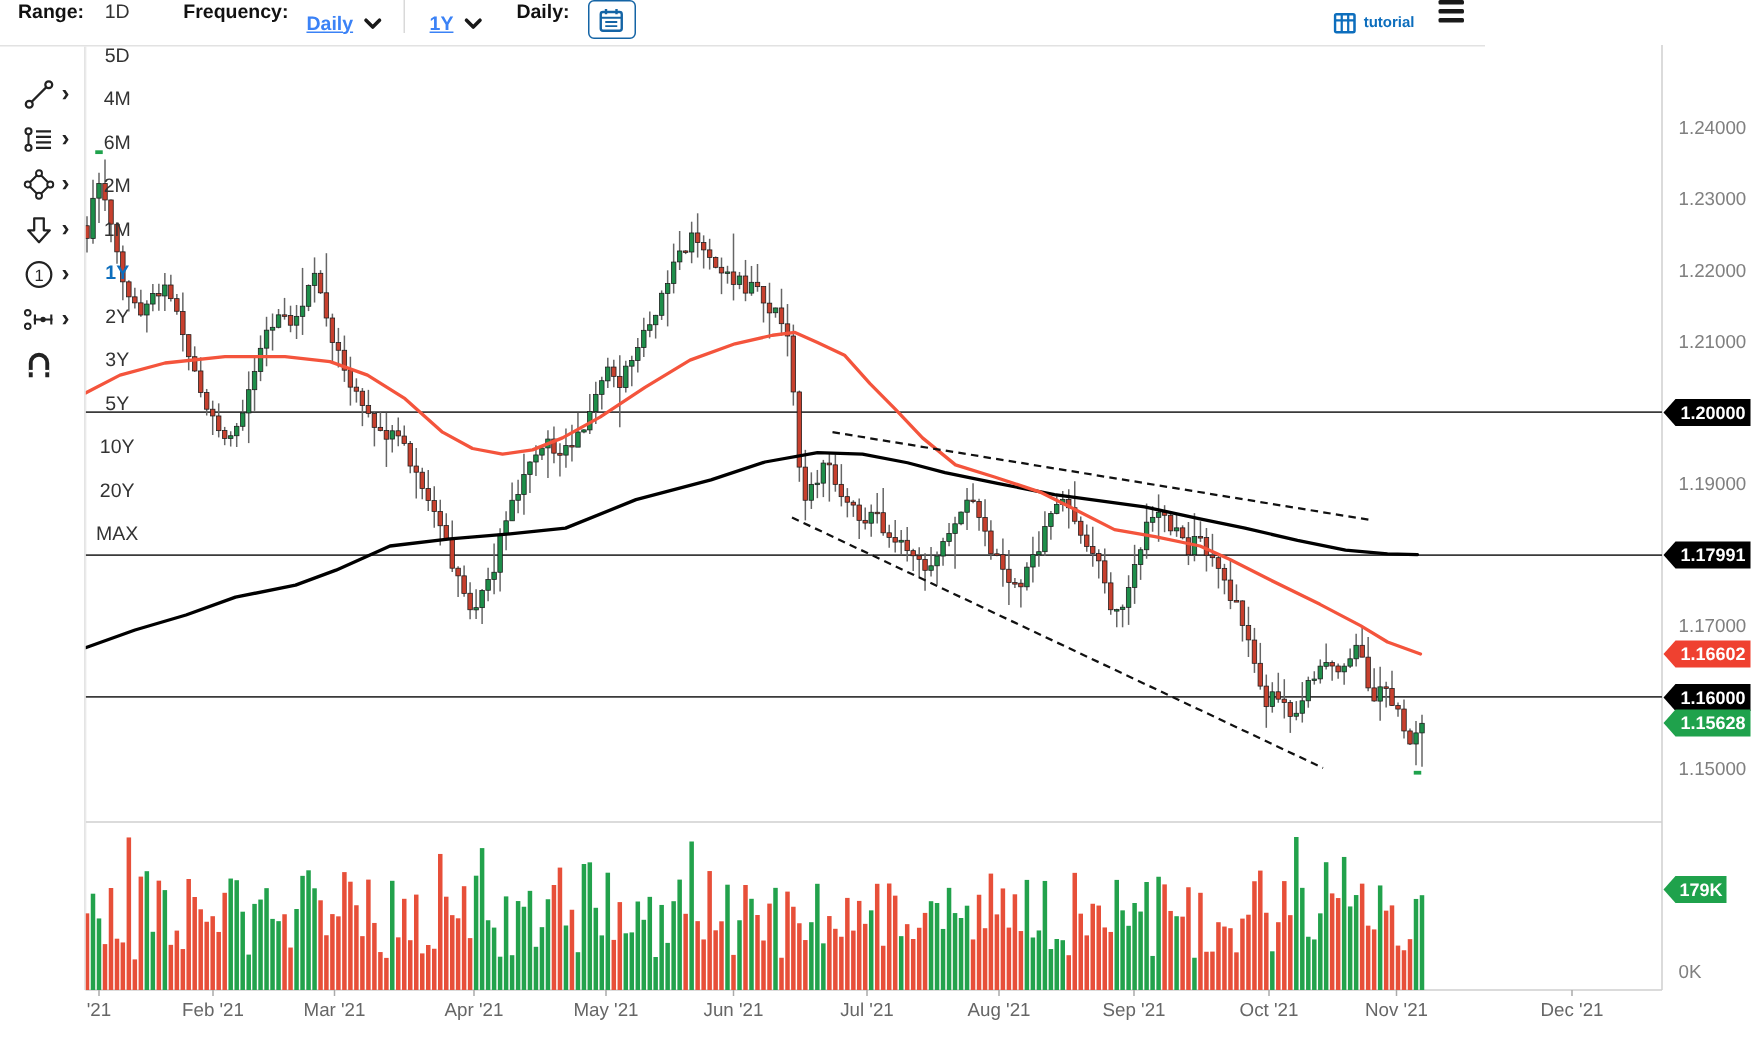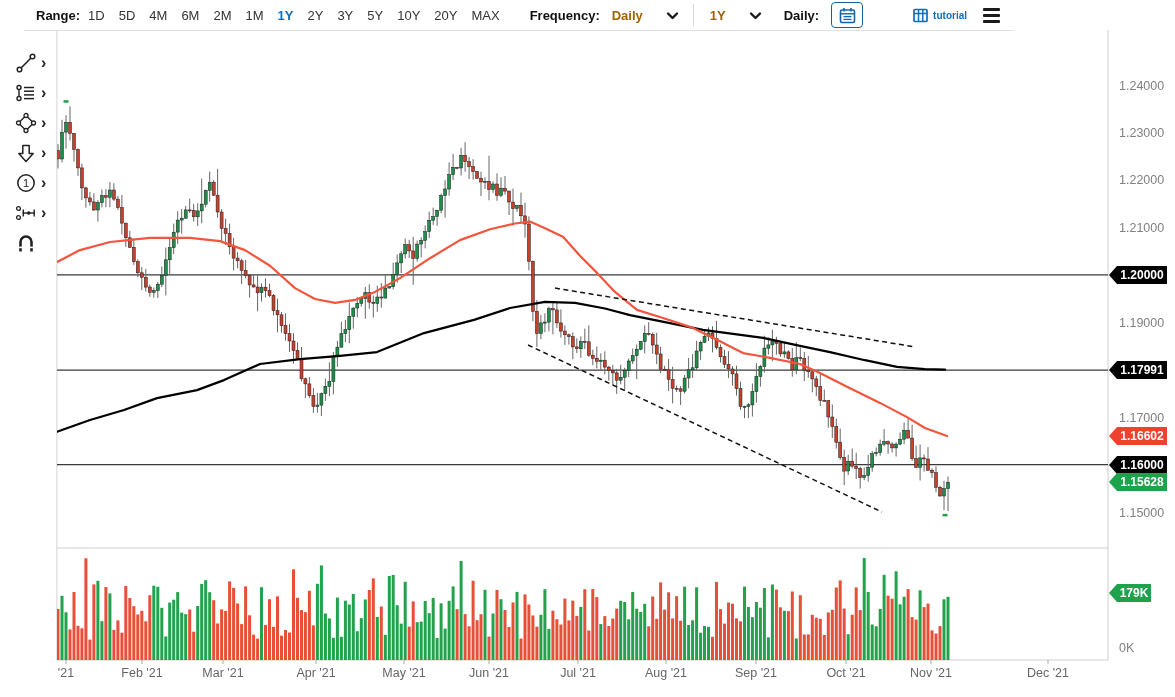--- a/index.html
+++ b/index.html
@@ -1,26 +1,26 @@
 <!DOCTYPE html>
 <html><head>
 <meta charset="utf-8">
 <style>
   html,body{margin:0;padding:0;background:#fff;}
   .app{position:relative;width:1175px;height:697px;background:#fff;overflow:hidden;
        font-family:"Liberation Sans",sans-serif;-webkit-font-smoothing:antialiased;}
   
   .toolbar{position:absolute;top:0;left:0;width:990px;height:30px;background:#fff;
-           border-bottom:1px solid #e2e2e2;display:flex;align-items:center;z-index:5;
-           font-size:13px;color:#333;margin-left:24px;}
+           border-bottom:1px solid #e2e2e2;display:flex;z-index:5;
+           font-size:13px;color:#333;}
   .toolbar .lbl{font-weight:700;color:#111;margin:0 6px 0 12px;}
-  .ranges{display:flex;align-items:center;gap:14px;margin-left:2px;}
+  .ranges{display:flex;align-items:center;gap:14px;margin-left:2px;flex-direction:column;}
   .ranges span{cursor:pointer;color:#333;}
   .ranges span.active{color:#0d6ebd;font-weight:700;}
-  .dd{display:flex;align-items:center;gap:23px;margin-left:6px;font-weight:600;color:#a16207;cursor:pointer;}
+  .dd{display:flex;align-items:center;gap:7px;margin-left:6px;font-weight:600;color:#3b82f6;cursor:pointer;text-decoration:underline;}
   .vdiv{width:1px;height:22px;background:#d9d9d9;margin:0 10px 0 14px;}
   .calbtn{margin-left:6px;width:32px;height:26px;border:1.5px solid #1464a5;border-radius:4px;
           background:#fff;display:flex;align-items:center;justify-content:center;cursor:pointer;padding:0;}
   .spacer{flex:1;}
   .brand{display:flex;align-items:center;gap:5px;color:#0d6ebd;font-weight:700;font-size:10px;cursor:pointer;}
   .burger{margin:0 14px 0 16px;cursor:pointer;display:flex;flex-direction:column;gap:3px;}
   .burger i{display:block;width:17px;height:3px;background:#1a1a1a;border-radius:1px;}
   
   .tools{position:absolute;top:30px;left:0;width:57px;height:630px;background:#fff;z-index:4;
          display:flex;flex-direction:column;align-items:flex-start;padding-top:18px;border-right:1px solid #e4e4e4;box-sizing:border-box;}

